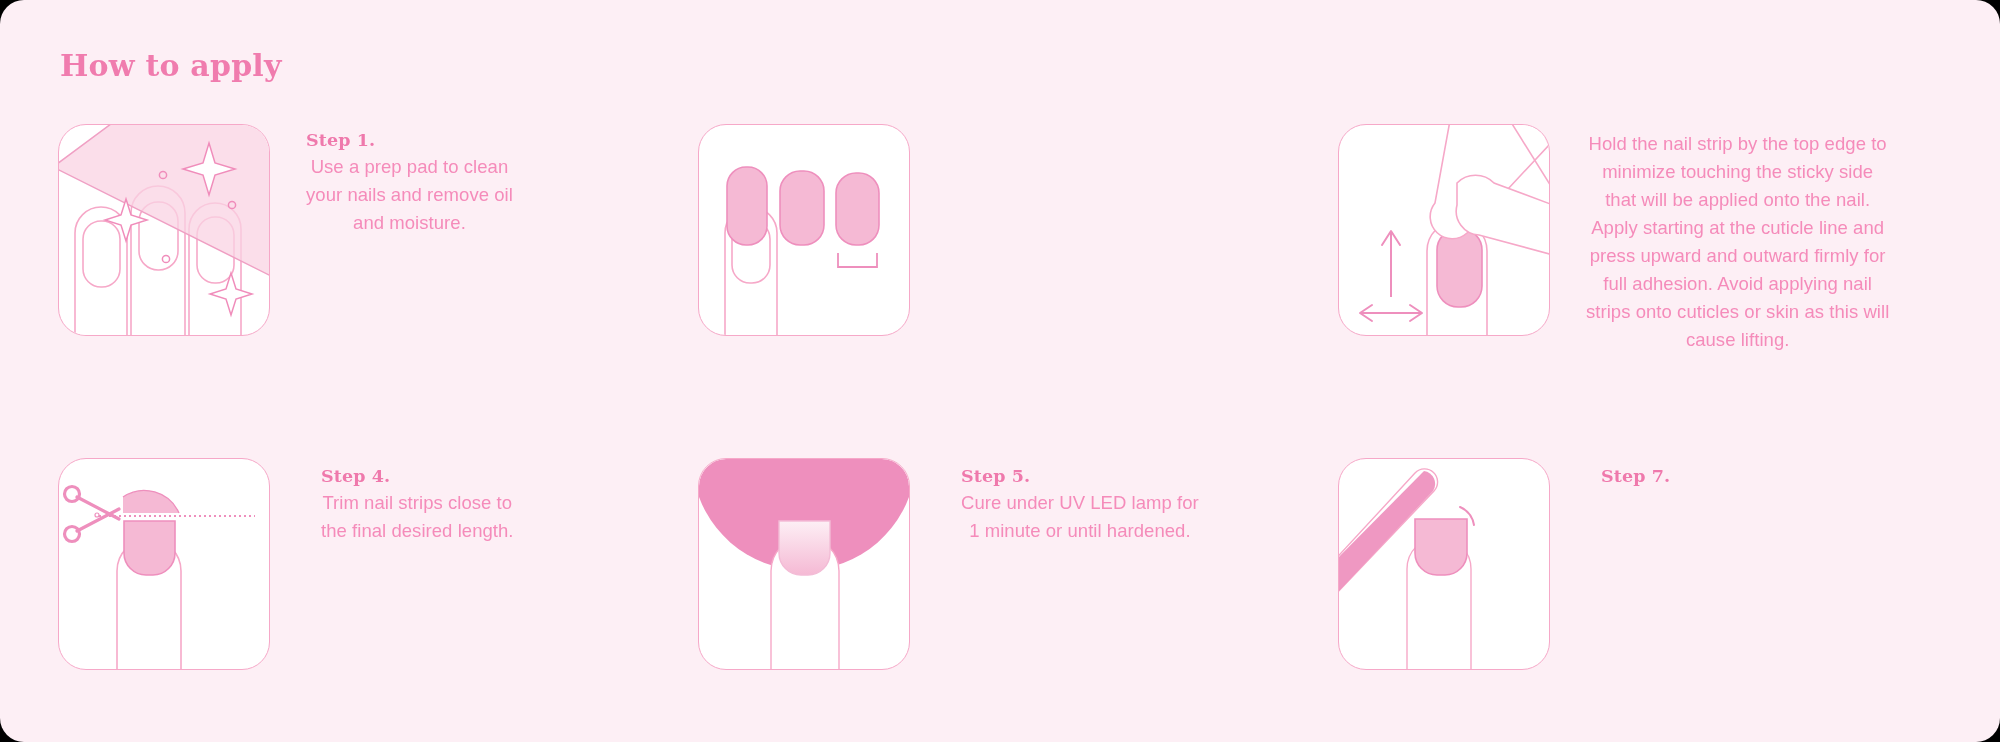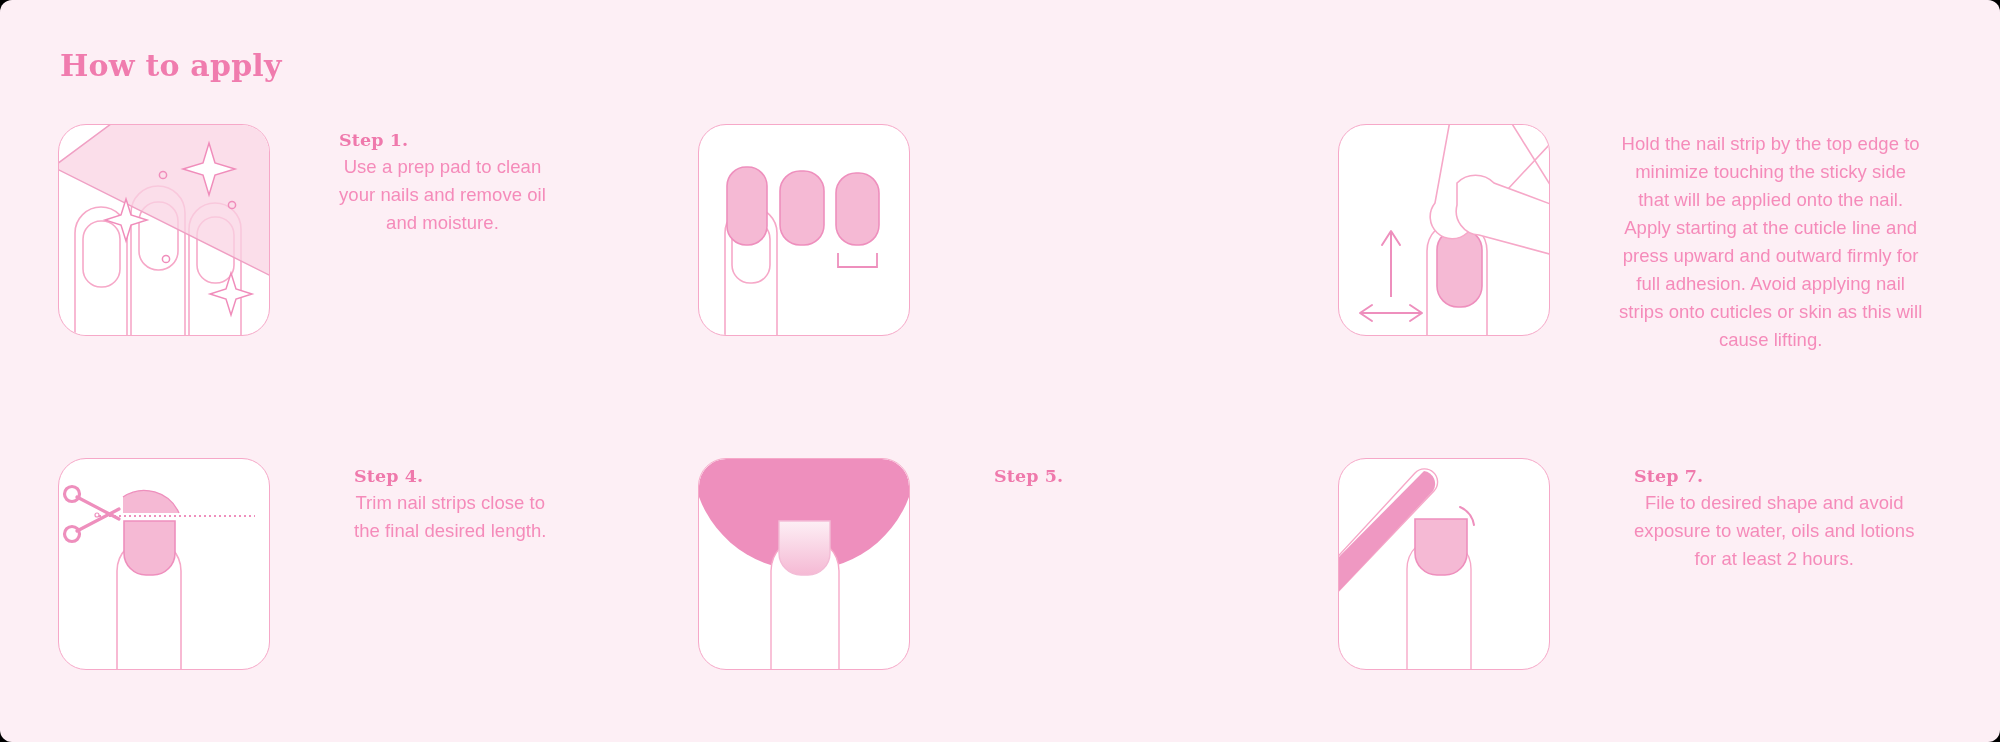--- a/index.html
+++ b/index.html
@@ -11,21 +11,21 @@
     width: 2000px;
     height: 742px;
     overflow: hidden;
   }
   .page {
     position: relative;
     width: 2000px;
     height: 742px;
     box-sizing: border-box;
     background: #FDEFF5;
-    border-radius: 12px;
+    border-radius: 24px;
     font-family: "Liberation Sans", sans-serif;
     overflow: hidden;
   }
   .page-title {
     position: absolute;
     left: 60px;
     top: 48px;
     font-family: "DejaVu Serif", "Liberation Serif", serif;
     font-weight: 700;
     font-size: 30px;
@@ -39,21 +39,21 @@
     width: 1900px;
     display: grid;
     grid-template-columns: repeat(3, 640px);
     grid-template-rows: 320px auto;
     column-gap: 0px;
     row-gap: 14px;
   }
   .step {
     display: flex;
     align-items: flex-start;
-    gap: 69px;
+    gap: 36px;
   }
   .illus {
     flex: 0 0 auto;
     width: 210px;
     height: 210px;
     border: 1.6px solid #F6A8C8;
     border-radius: 28px;
     background: #FFFFFF;
     overflow: hidden;
     position: relative;
@@ -247,20 +247,22 @@
             <path d="M-6 -6 H216 V14 a112 112 0 0 1 -222 0 Z" fill="#EE8FBD"></path>
 
             <path d="M72 215 V112 a34 34 0 0 1 68 0 V215 Z" fill="#FFFFFF" stroke="#F6A8C8" stroke-width="1.4"></path>
 
             <path d="M80 62 H131 V94 a22 22 0 0 1 -22 22 H102 a22 22 0 0 1 -22 -22 Z" fill="url(#g5)" stroke="#F3BCD6" stroke-width="1.4"></path>
           </g>
         </svg>
       </div>
       <div class="copy">
         <div class="step-label">Step 5.</div>
+        <div class="step-body">Cure under UV LED lamp for
+1 minute or until hardened.</div>
       </div>
     </div>
 
     <div class="step row2">
       <div class="illus">
         <svg viewBox="0 0 210 210" xmlns="http://www.w3.org/2000/svg">
           <defs>
               <clipPath id="c6">
                 <rect x="0" y="0" width="210" height="210" rx="27"></rect>
               </clipPath>
@@ -273,20 +275,17 @@
 
             <path d="M-20 118 L76 14 a13 13 0 0 1 19 18 L-4 136 Z" fill="#FFFFFF" stroke="#F6A8C8" stroke-width="1.4"></path>
             <path d="M-20 118 L85 12 a13 13 0 0 1 9 20 L-4 136 Z" fill="#EE8FBD" opacity="0.92"></path>
 
             <path d="M121 48 a24 24 0 0 1 14 18" fill="none" stroke="#EE8FBD" stroke-width="2" stroke-linecap="round"></path>
           </g>
         </svg>
       </div>
       <div class="copy">
         <div class="step-label">Step 7.</div>
-        <div class="step-body">File to desired shape and avoid
-exposure to water, oils and lotions
-for at least 2 hours.</div>
       </div>
     </div>
 
   </div>
 </div>
 
 </body></html>

